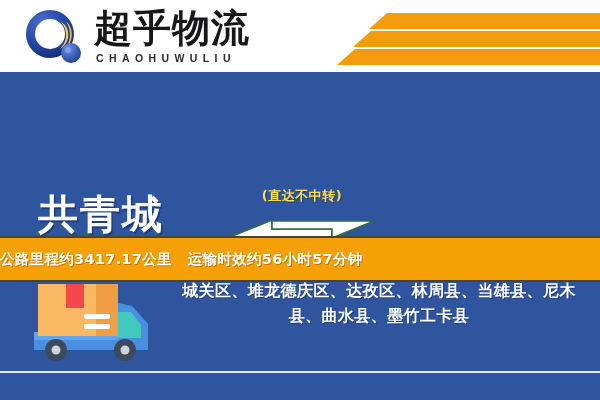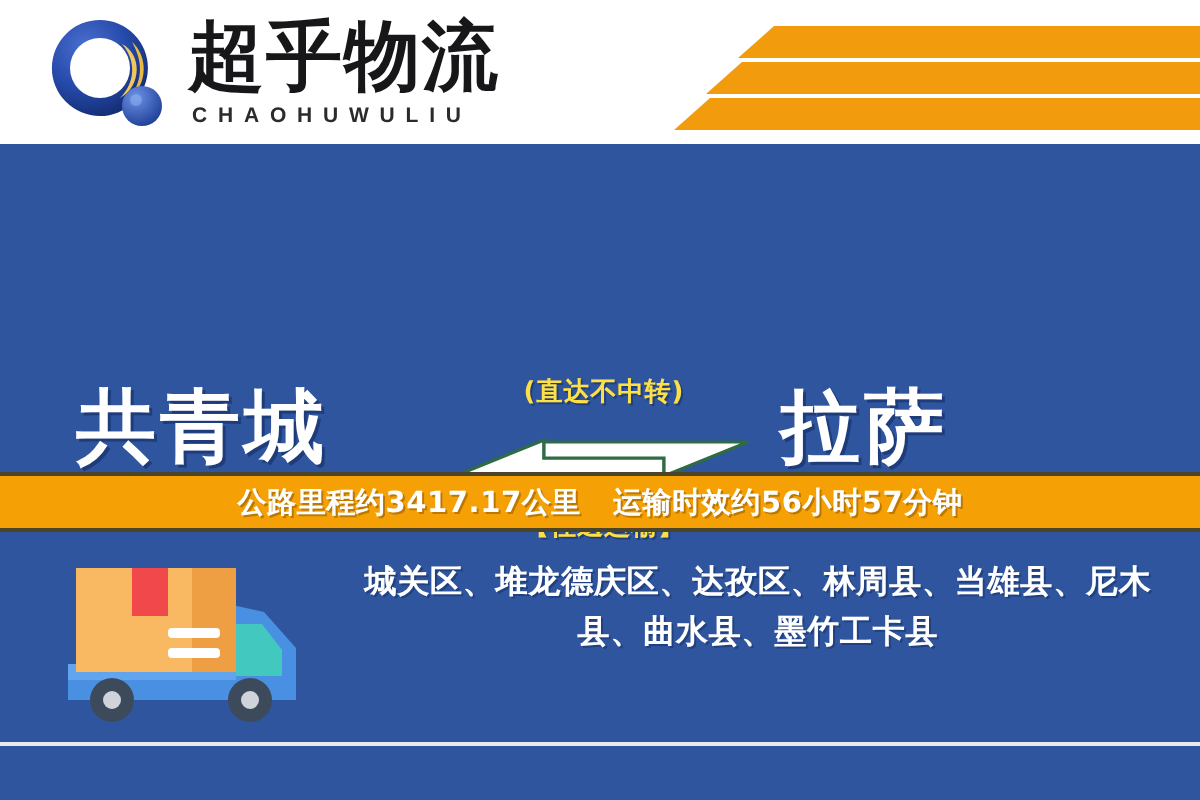--- a/index.html
+++ b/index.html
@@ -129,28 +129,27 @@
     margin-top: 7px;
   }
   .mid-bottom { margin-top: 8px; }
 
   
   .infobar {
     position: absolute;
     left: 0;
     top: 236px;
     width: 600px;
-    height: 30px;
+    height: 46px;
     background: #f5a004;
     border-top: 2px solid #4b4428;
     border-bottom: 2px solid #4b4428;
     box-sizing: border-box;
     display: flex;
     align-items: center;
-    justify-content: center;
   }
   .infobar-text {
     font-family: "DejaVu Sans", "Liberation Sans", sans-serif;
     font-size: 14.5px;
     font-weight: bold;
     color: #ffffff;
     white-space: nowrap;
     letter-spacing: 0.3px;
     text-shadow: 1px 1px 0 rgba(120,70,0,0.45);
   }
@@ -241,21 +240,20 @@
         <svg viewBox="0 0 148 34" width="148" height="34">
           <g fill="#ffffff" stroke="#2f6b45" stroke-width="1.6" stroke-linejoin="miter">
             <polygon points="2,25 44,8 44,17 104,17 104,25"></polygon>
             <polygon points="146,9 104,26 104,17 44,17 44,9"></polygon>
           </g>
         </svg>
       </div>
       <div class="mid-bottom">【往返运输】</div>
     </div>
 
-    <div class="city city-dest">拉萨</div>
   </div>
 
   <div class="infobar">
     <span class="infobar-text">公路里程约3417.17公里</span>
     <span class="infobar-gap"></span>
     <span class="infobar-text">运输时效约56小时57分钟</span>
   </div>
 
   <div class="truck">
     <svg viewBox="0 0 128 92" width="128" height="92">

